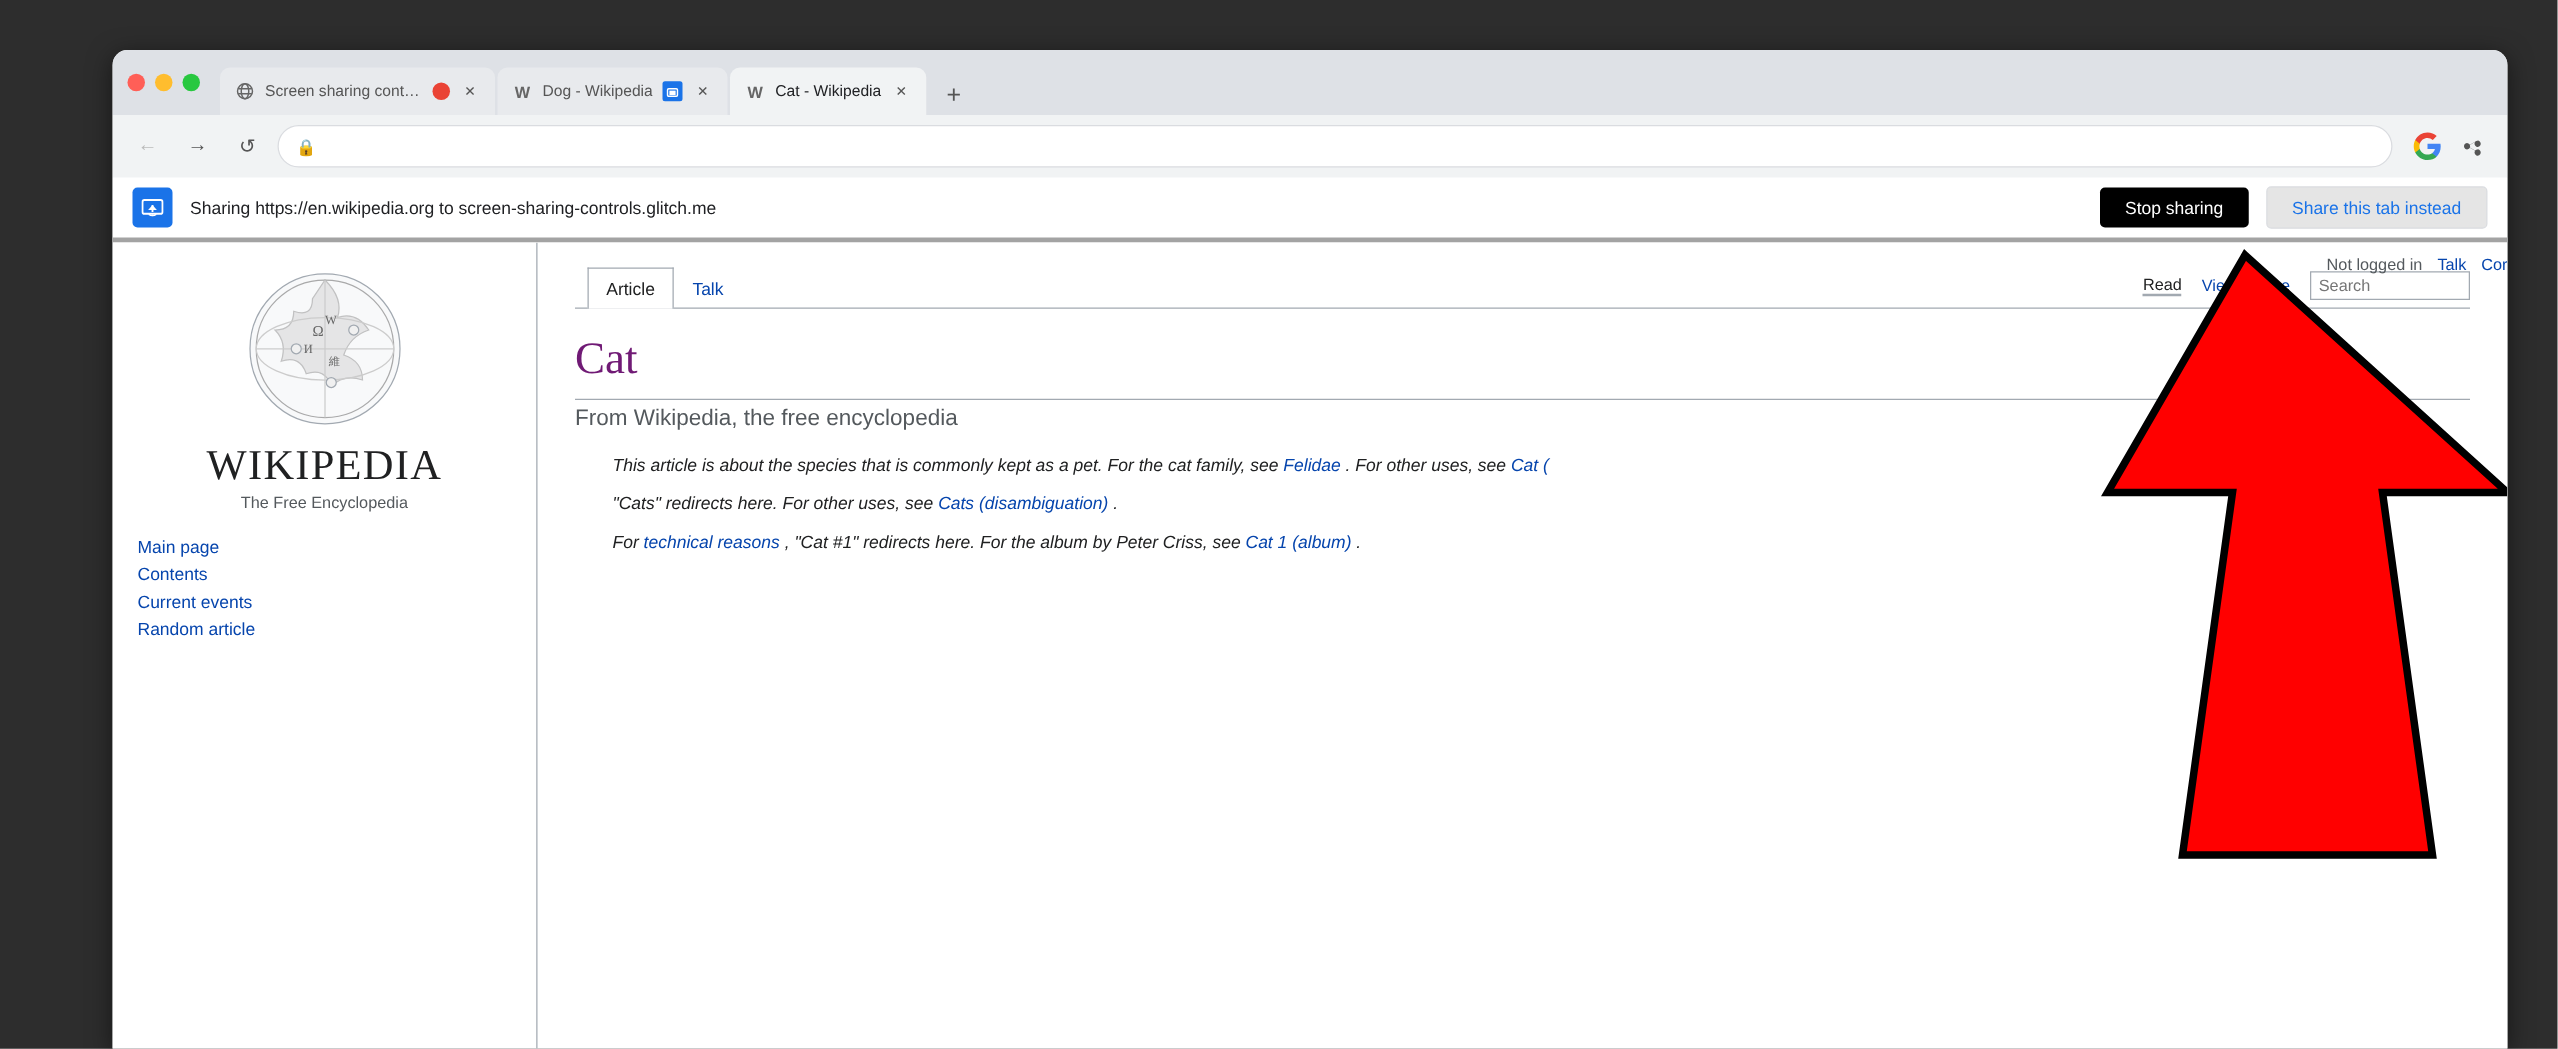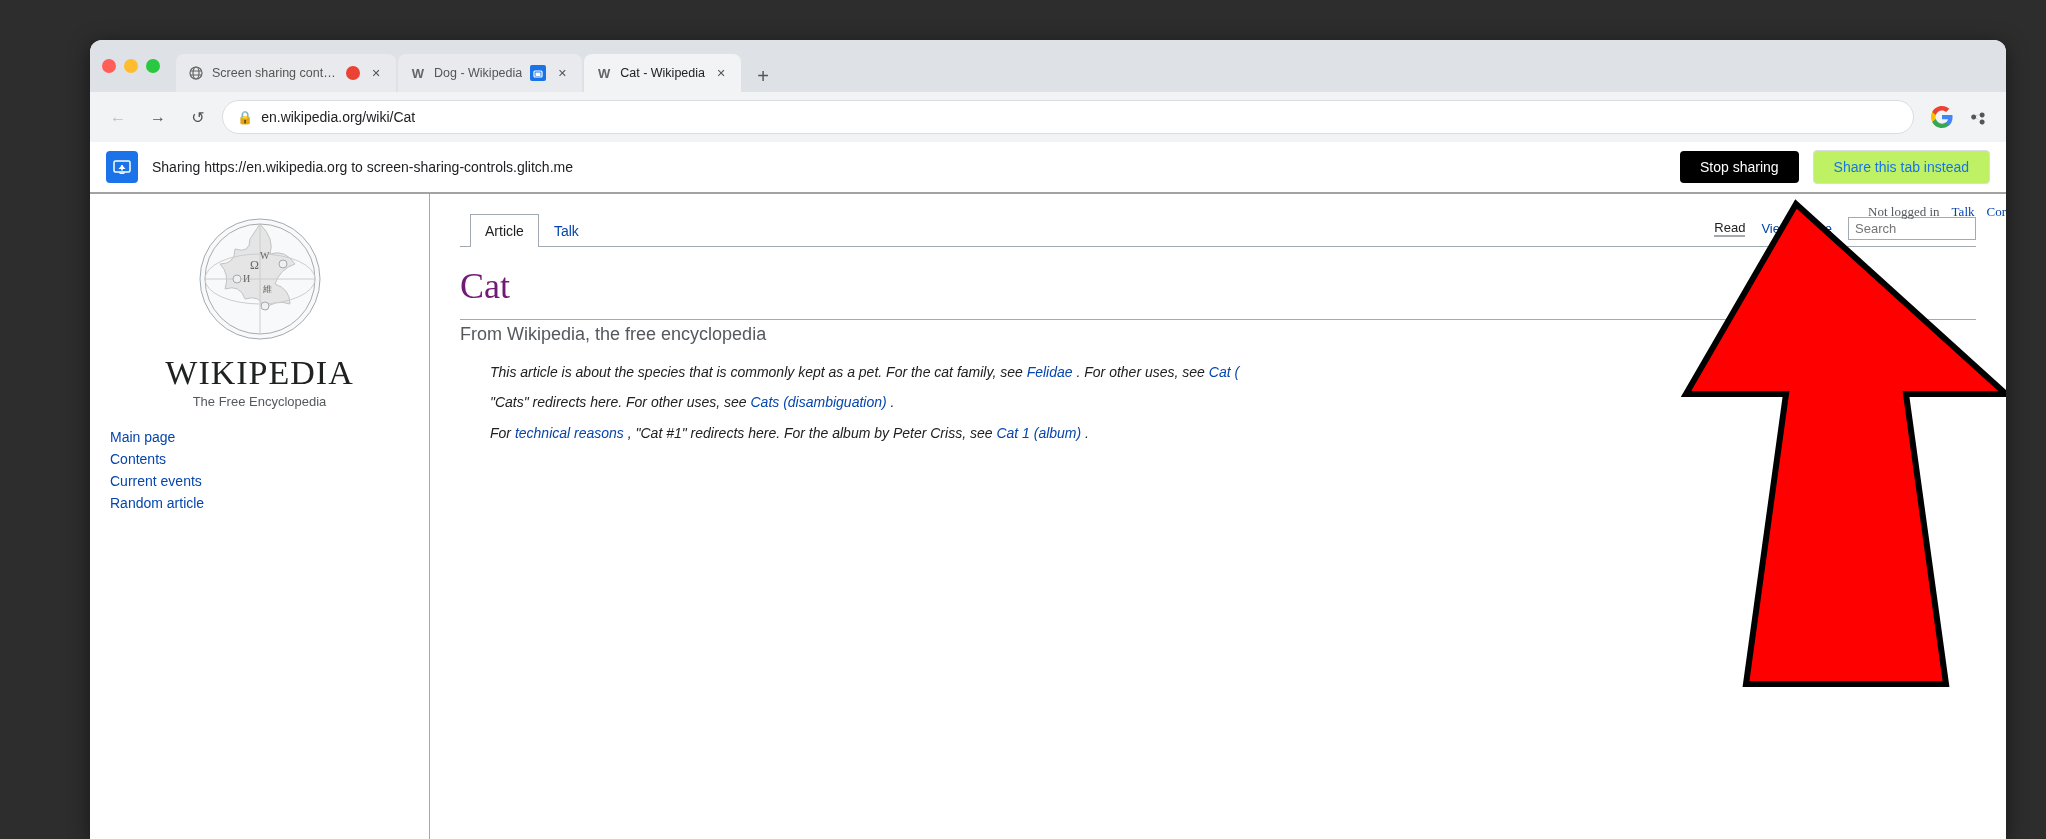--- a/index.html
+++ b/index.html
@@ -203,21 +203,21 @@
       display: flex;
       align-items: center;
       justify-content: center;
       cursor: pointer;
       color: #555;
     }
 
     
     .sharing-banner {
       background: #fff;
-      border-bottom: 2px solid #a3a3a3;
+      border-bottom: 4px solid #a3a3a3;
       display: flex;
       align-items: center;
       padding: 18px 16px;
       gap: 14px;
       height: 52px;
       flex-shrink: 0;
     }
 
     .share-screen-icon {
       width: 32px;
@@ -242,21 +242,21 @@
       border: none;
       border-radius: 4px;
       padding: 8px 20px;
       font-size: 14px;
       font-weight: 500;
       cursor: pointer;
       white-space: nowrap;
     }
 
     .share-tab-btn {
-      background: #bef264;
+      background: #e5e5e5;
       color: #1a73e8;
       border: 1px solid #dadce0;
       border-radius: 4px;
       padding: 8px 20px;
       font-size: 14px;
       font-weight: 500;
       cursor: pointer;
       white-space: nowrap;
     }
 
@@ -406,21 +406,20 @@
     .wiki-top-right {
       position: absolute;
       top: 10px;
       right: 0;
       display: flex;
       align-items: center;
       gap: 12px;
       font-size: 13px;
       padding-right: 0;
       overflow: hidden;
-      font-family: Liberation Serif, serif;
     }
 
     .wiki-not-logged {
       color: #54595d;
     }
 
     .wiki-talk-link {
       color: #0645ad;
       cursor: pointer;
     }
@@ -505,21 +504,20 @@
     </div>
     <div class="nav-btn">
       <span>→</span>
     </div>
     <div class="nav-btn">
       <span>↺</span>
     </div>
 
     <div class="address-bar">
       <span class="lock-icon">🔒</span>
-      <input class="address-input" type="text" value="en.wikipedia.org/wiki/Cat" readonly="" style="">
     </div>
 
     <svg class="google-icon" viewBox="0 0 24 24">
       <path fill="#4285f4" d="M22.56 12.25c0-.78-.07-1.53-.2-2.25H12v4.26h5.92c-.26 1.37-1.04 2.53-2.21 3.31v2.77h3.57c2.08-1.92 3.28-4.74 3.28-8.09z"></path>
       <path fill="#34a853" d="M12 23c2.97 0 5.46-.98 7.28-2.66l-3.57-2.77c-.98.66-2.23 1.06-3.71 1.06-2.86 0-5.29-1.93-6.16-4.53H2.18v2.84C3.99 20.53 7.7 23 12 23z"></path>
       <path fill="#fbbc05" d="M5.84 14.09c-.22-.66-.35-1.36-.35-2.09s.13-1.43.35-2.09V7.07H2.18C1.43 8.55 1 10.22 1 12s.43 3.45 1.18 4.93l2.85-2.22.81-.62z"></path>
       <path fill="#ea4335" d="M12 5.38c1.62 0 3.06.56 4.21 1.64l3.15-3.15C17.45 2.09 14.97 1 12 1 7.7 1 3.99 3.47 2.18 7.07l3.66 2.84c.87-2.6 3.3-4.53 6.16-4.53z"></path>
     </svg>
 
     <div class="share-icon-btn">

